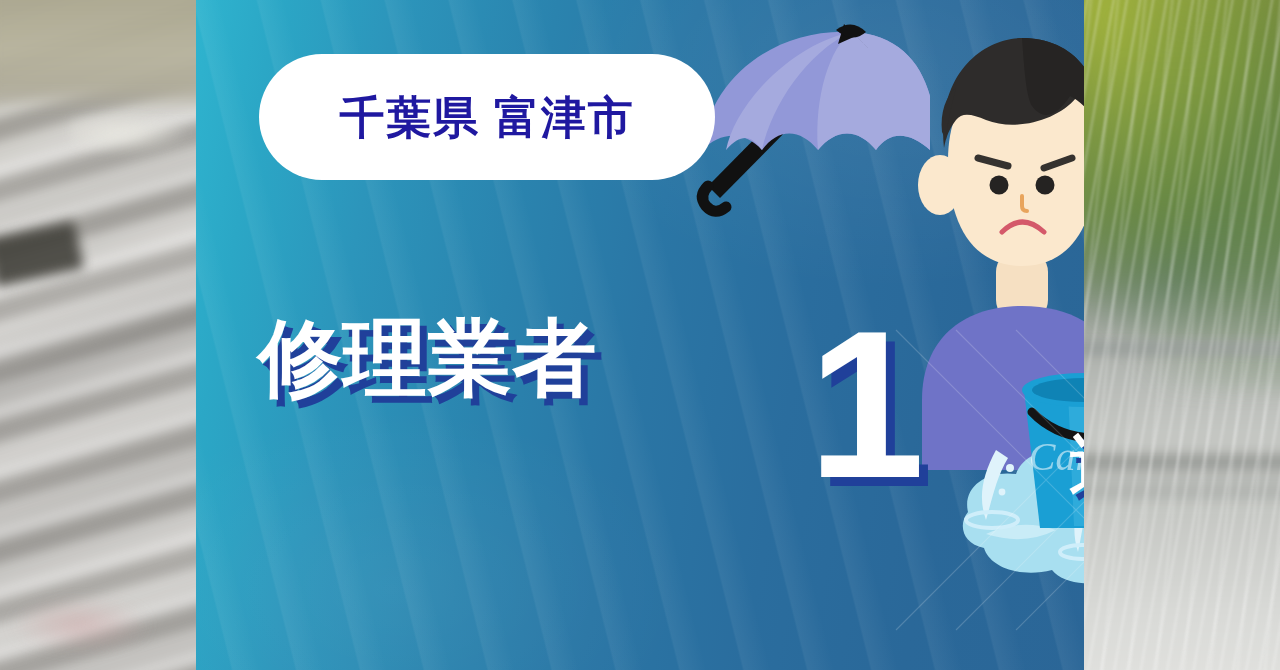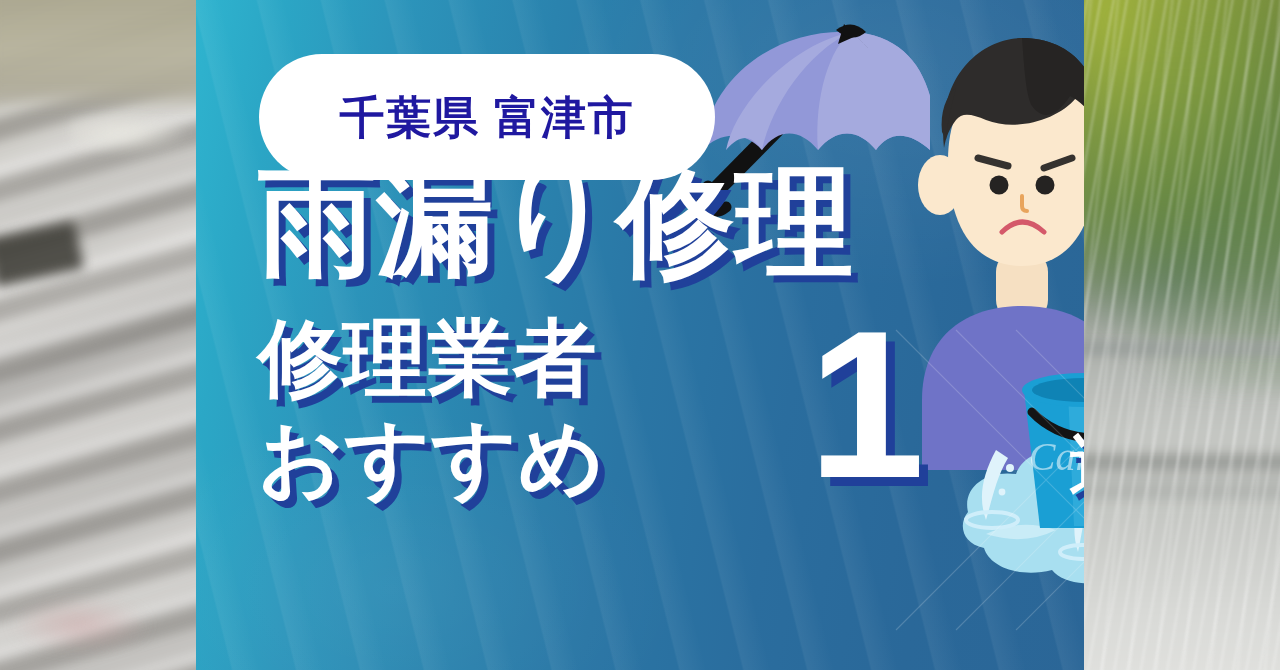--- a/index.html
+++ b/index.html
@@ -277,21 +277,19 @@
       <g opacity=".18">
         <path d="M 700 330 L 1000 630 M 760 330 L 1060 630 M 820 330 L 1080 590
                  M 1000 330 L 700 630 M 1060 330 L 760 630 M 1080 370 L 820 630" stroke="#ffffff" stroke-width="1.2" fill="none"></path>
       </g>
     </svg>
 
     <div class="pill pill-top">
       <span class="pill-text">千葉県 富津市</span>
     </div>
 
-    <div class="headline h-main">雨漏り修理</div>
     <div class="headline h-sub1">修理業者</div>
-    <div class="headline h-sub2">おすすめ</div>
 
     <div class="big-number">1</div>
     <div class="sen">選</div>
 
   </div>
 </div>
 
 </body></html>

